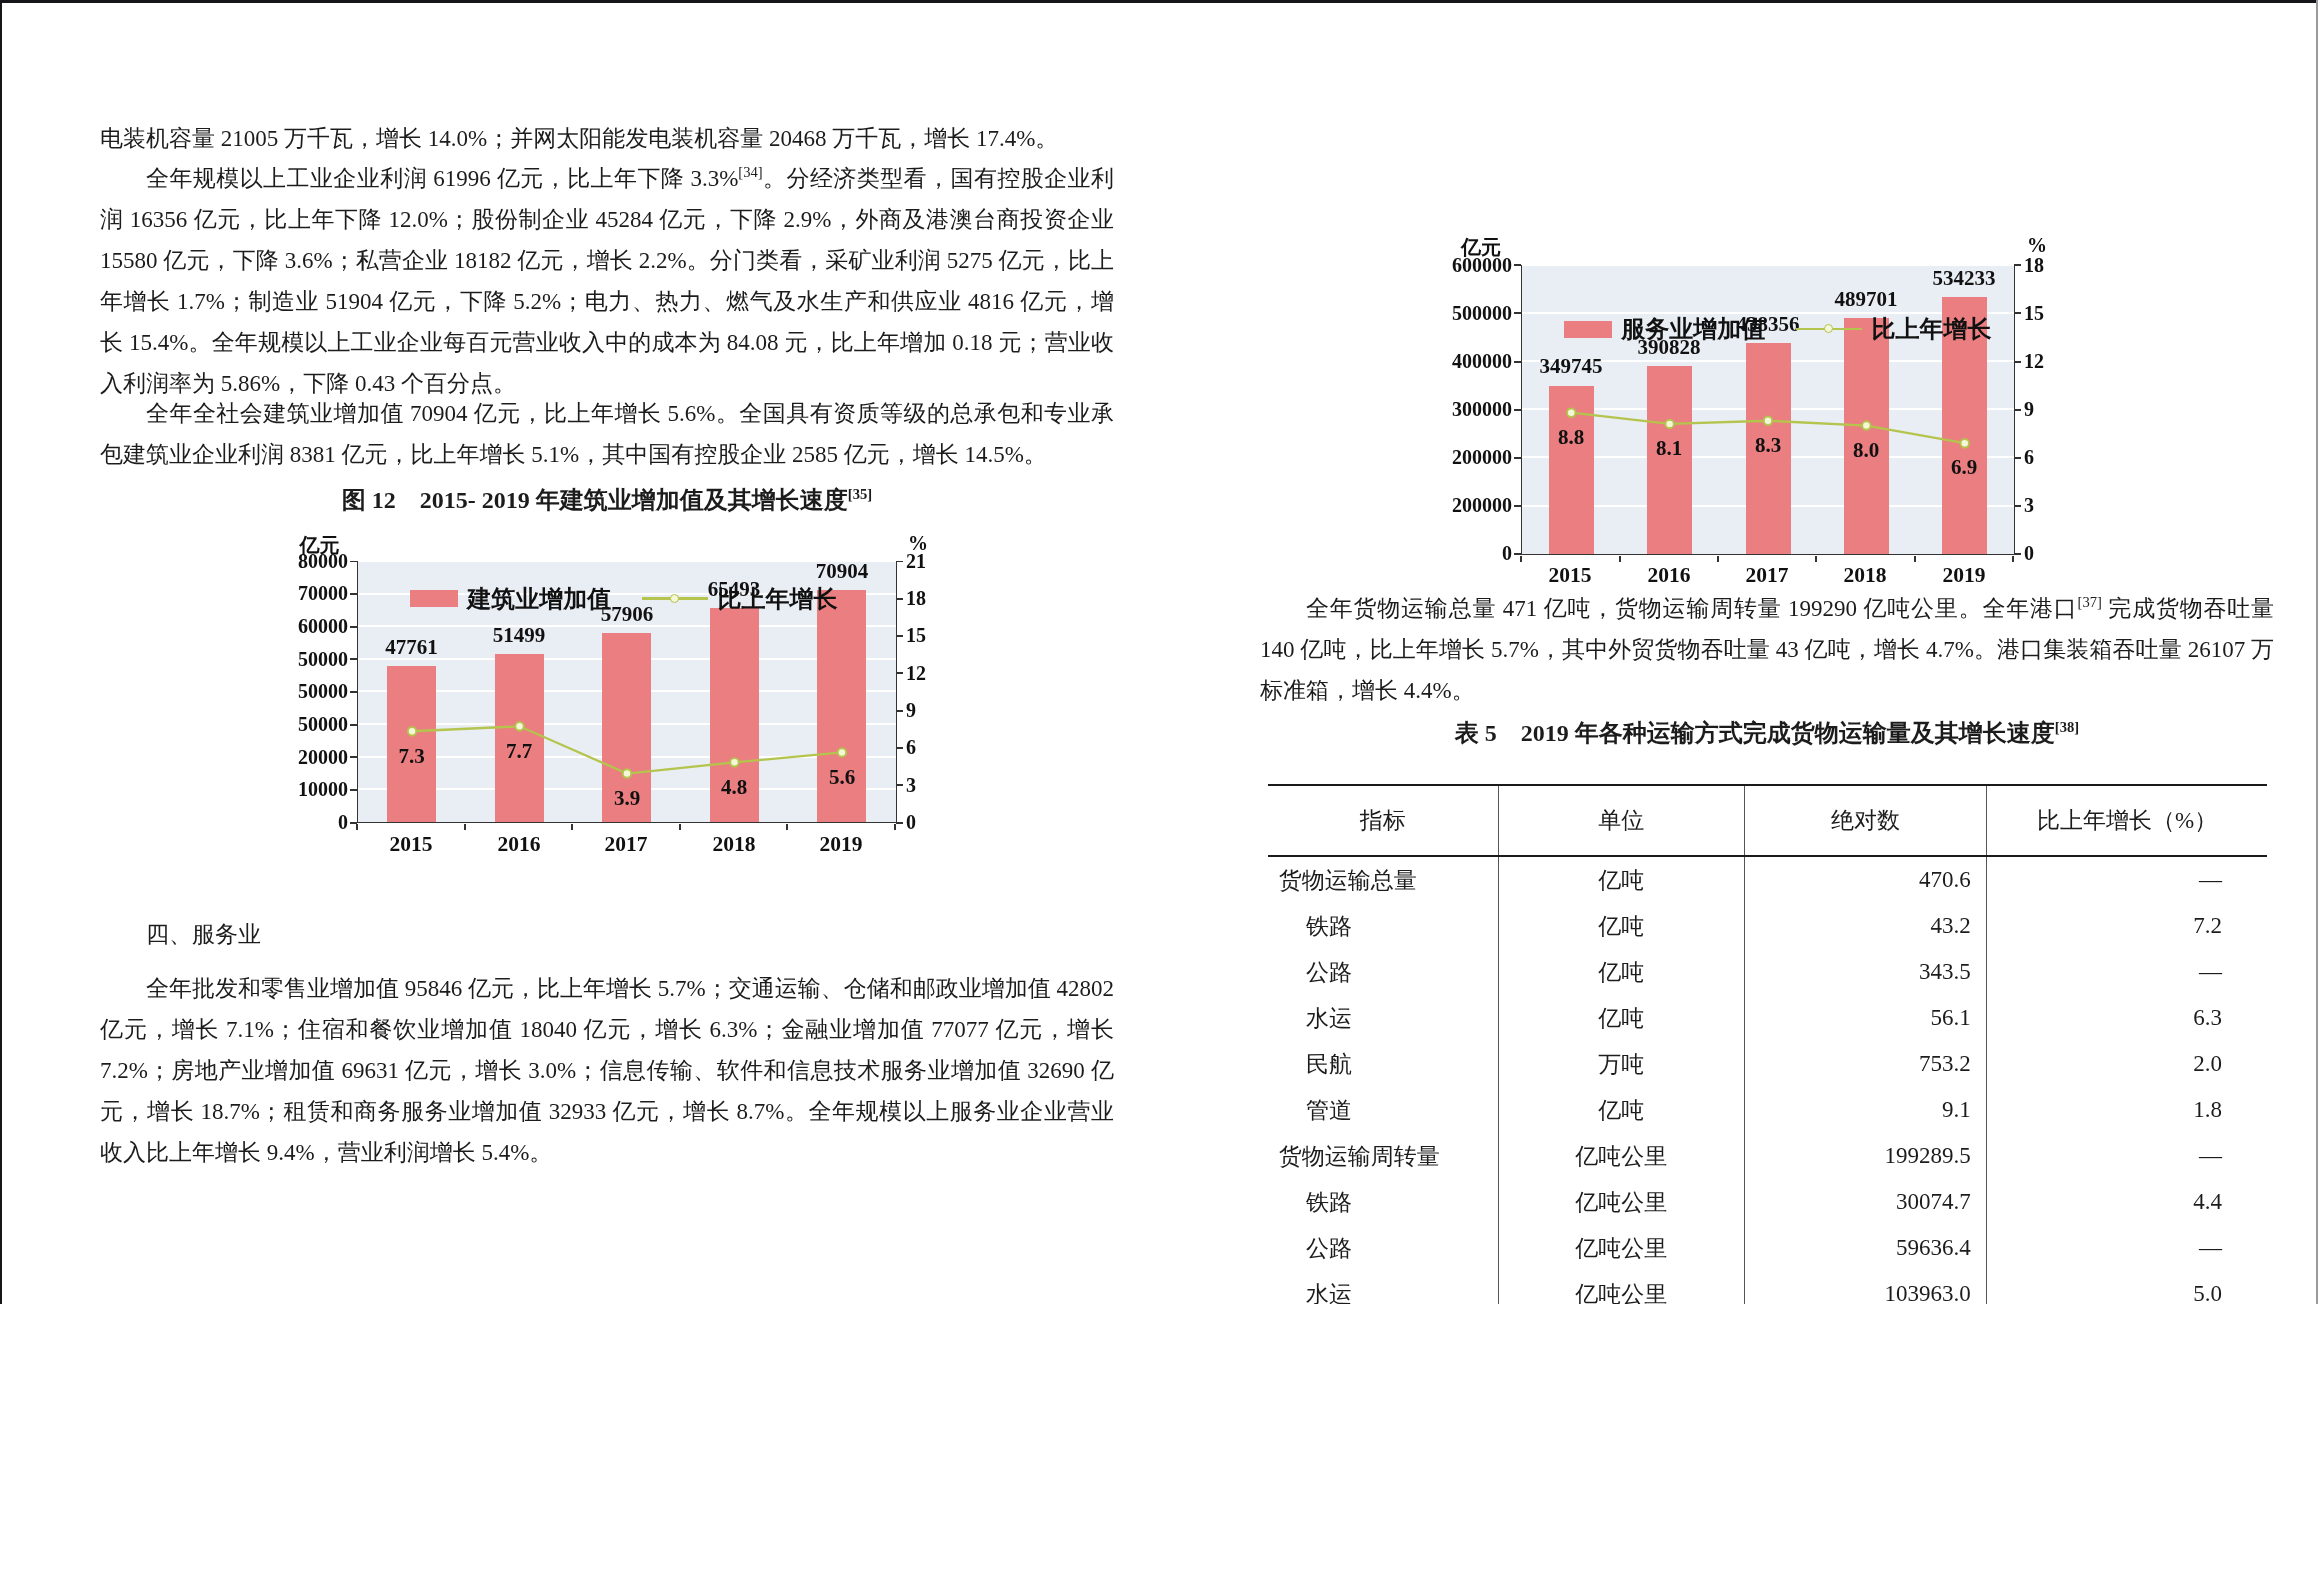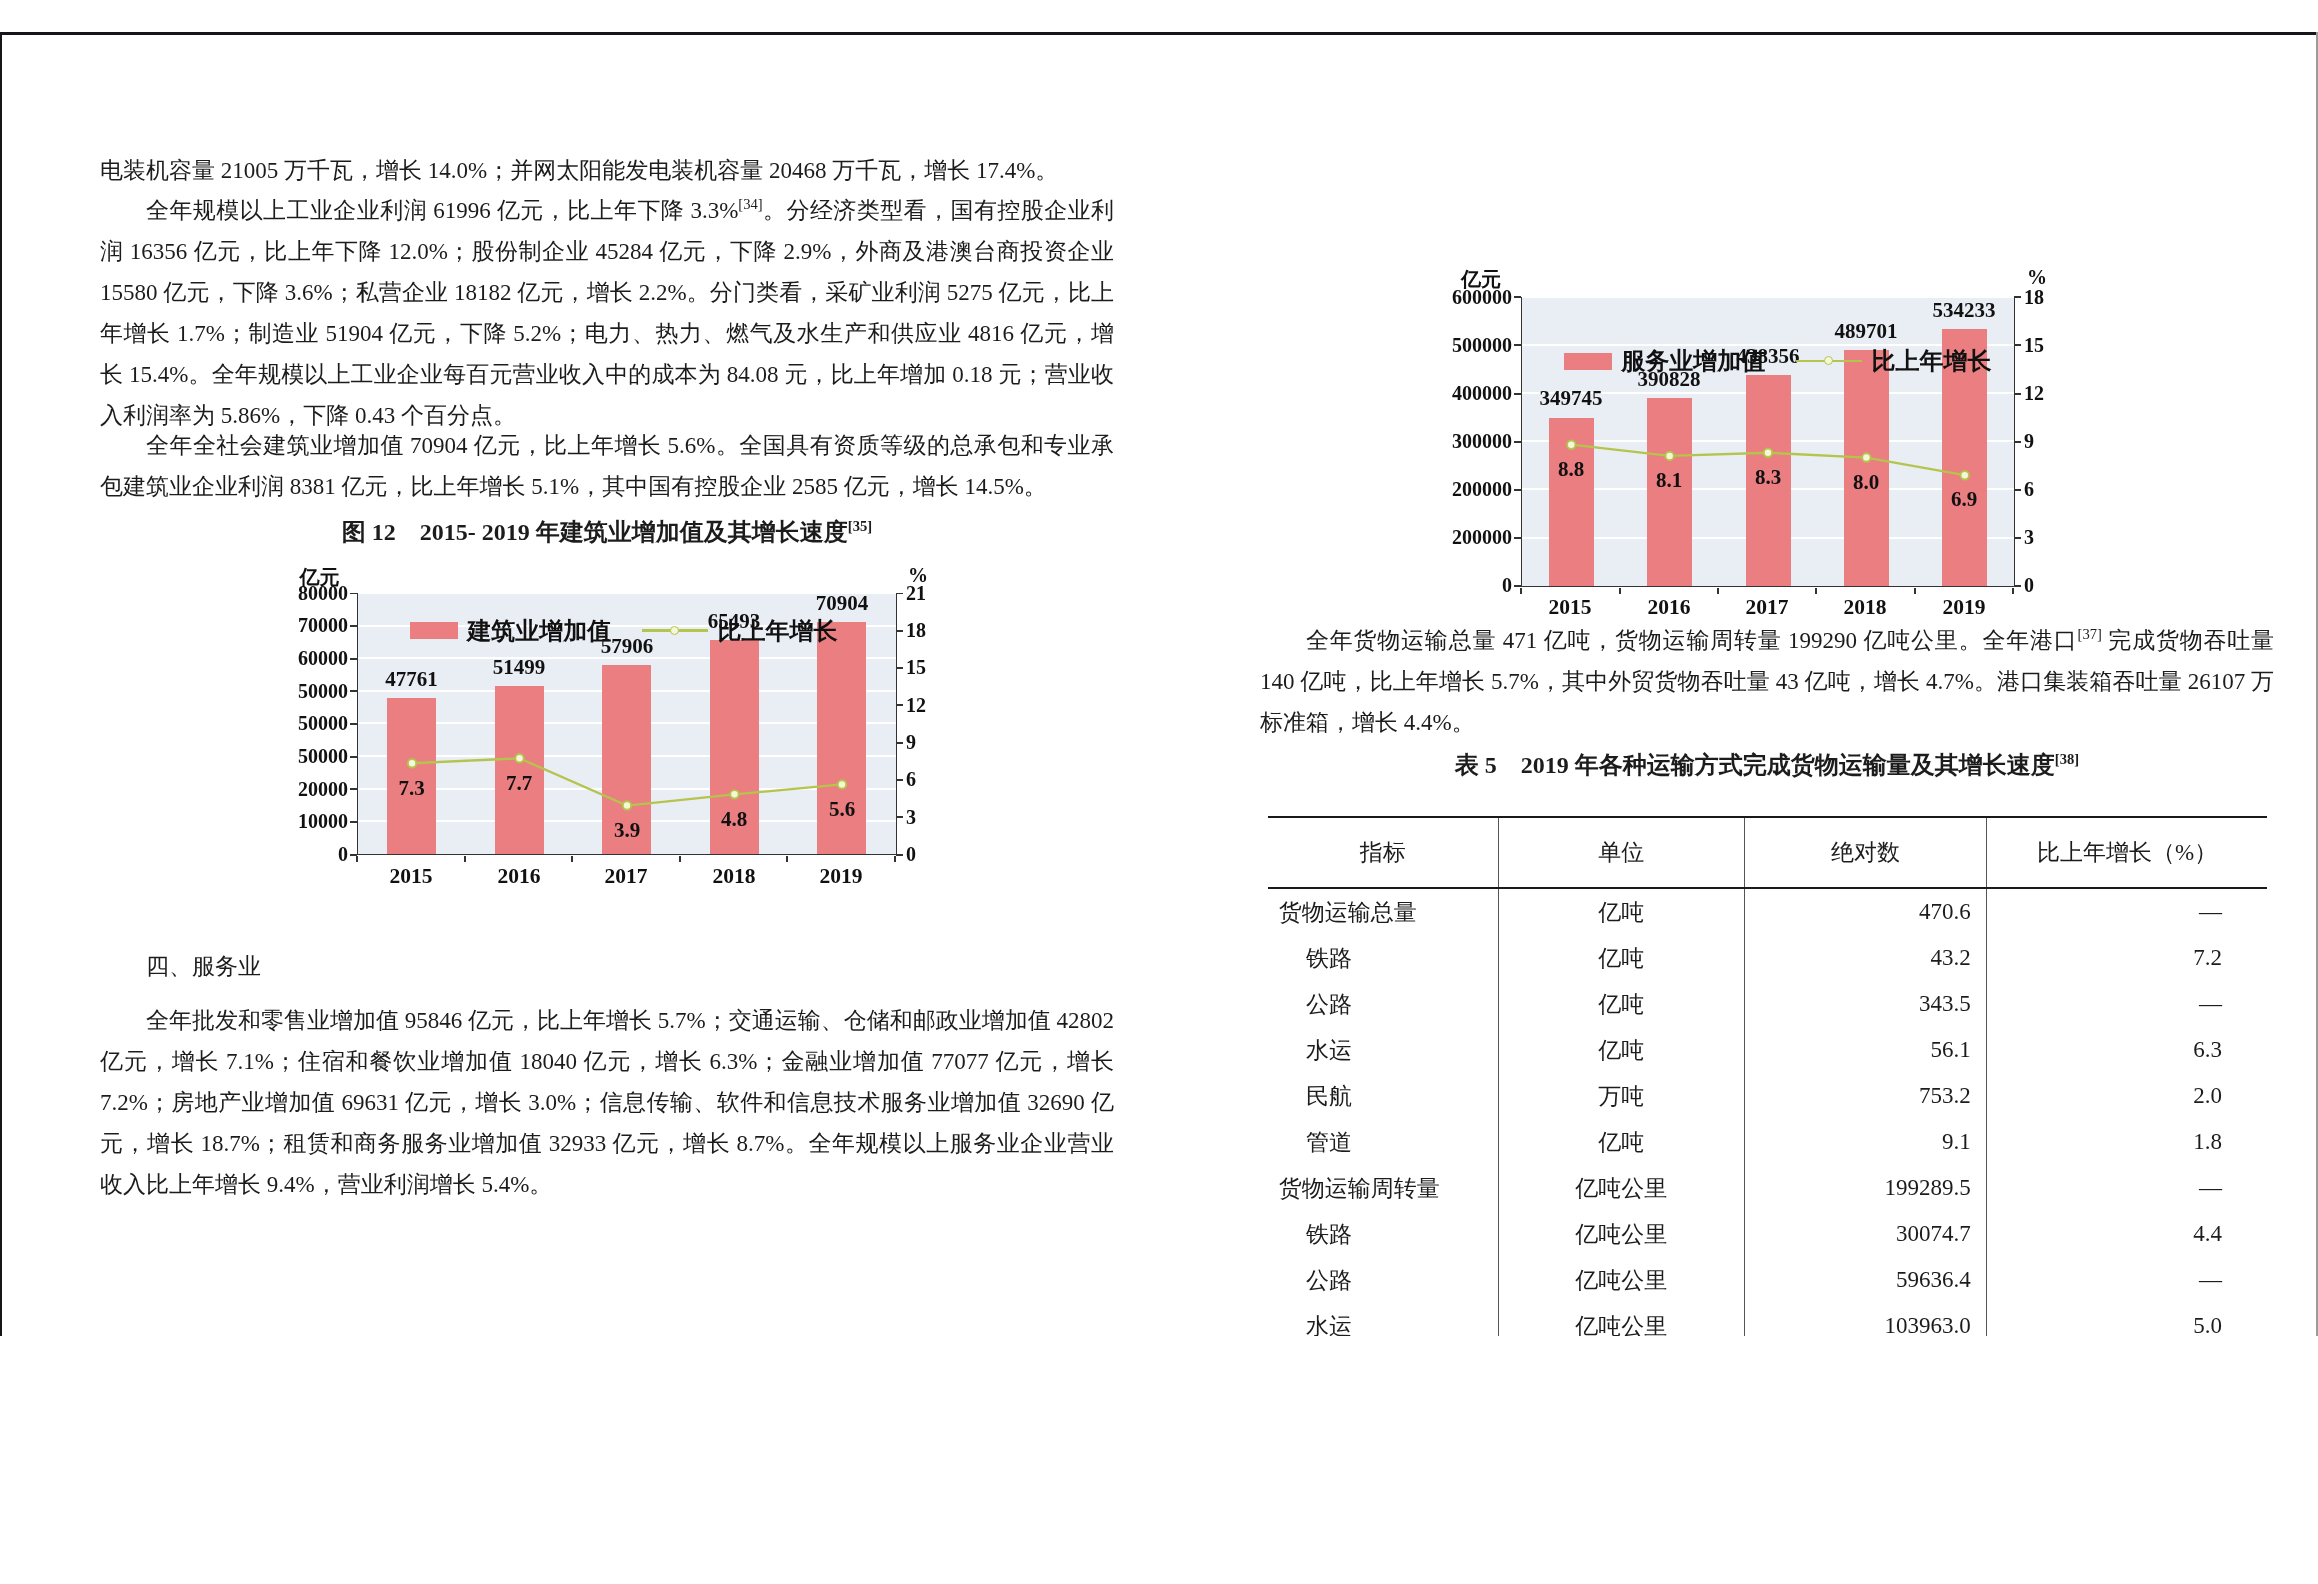--- a/index.html
+++ b/index.html
@@ -1,17 +1,17 @@
 <!DOCTYPE html>
 <html style="font-size:12.3px"><head>
 <meta charset="utf-8">
 <style>
   html,body{margin:0;padding:0;background:#ffffff;}
   #canvas{position:relative;width:2319px;height:1304px;background:#ffffff;overflow:hidden;
-          font-family:"Liberation Serif","DejaVu Serif",serif;color:#1c1c1c;margin-top:32px;}
+          font-family:"Liberation Serif","DejaVu Serif",serif;color:#1c1c1c;}
   .edge{position:absolute;}
   .para{position:absolute;width:1014px;font-size:23px;line-height:41px;text-align:justify;}
   .indent{text-indent:46px;}
   .sup{font-size:14.6px;vertical-align:super;line-height:0;}
   .fig-title{position:absolute;width:1014px;text-align:center;font-size:24px;font-weight:bold;}
   .heading{position:absolute;width:1014px;font-size:23px;}
   .pagenum{position:absolute;font-size:21px;letter-spacing:1.5px;}
   
   .chart{position:absolute;}
   .plot{position:absolute;background:#e9edf4;border-left:1.5px solid #333;border-right:1.5px solid #333;border-bottom:1.5px solid #333;}

